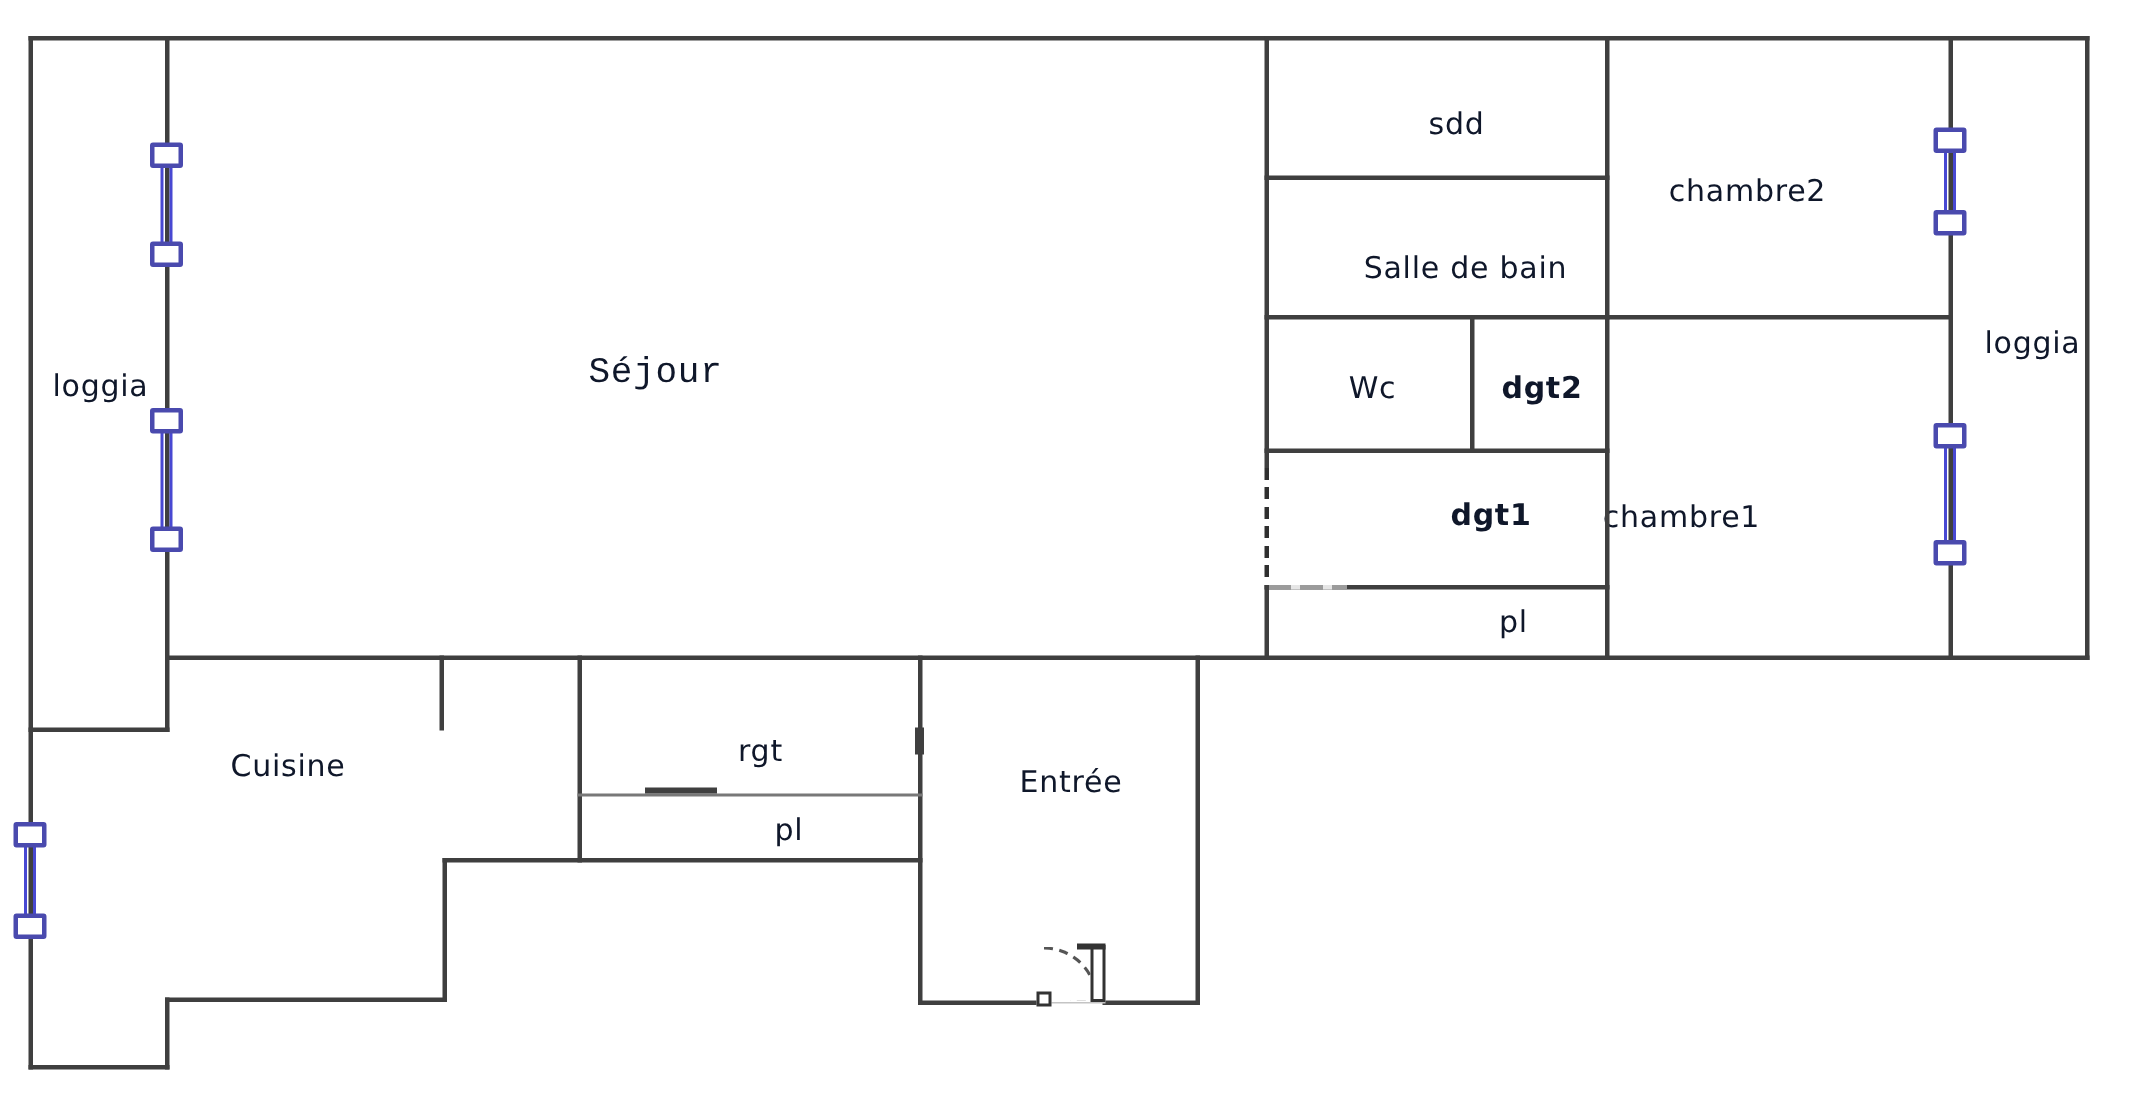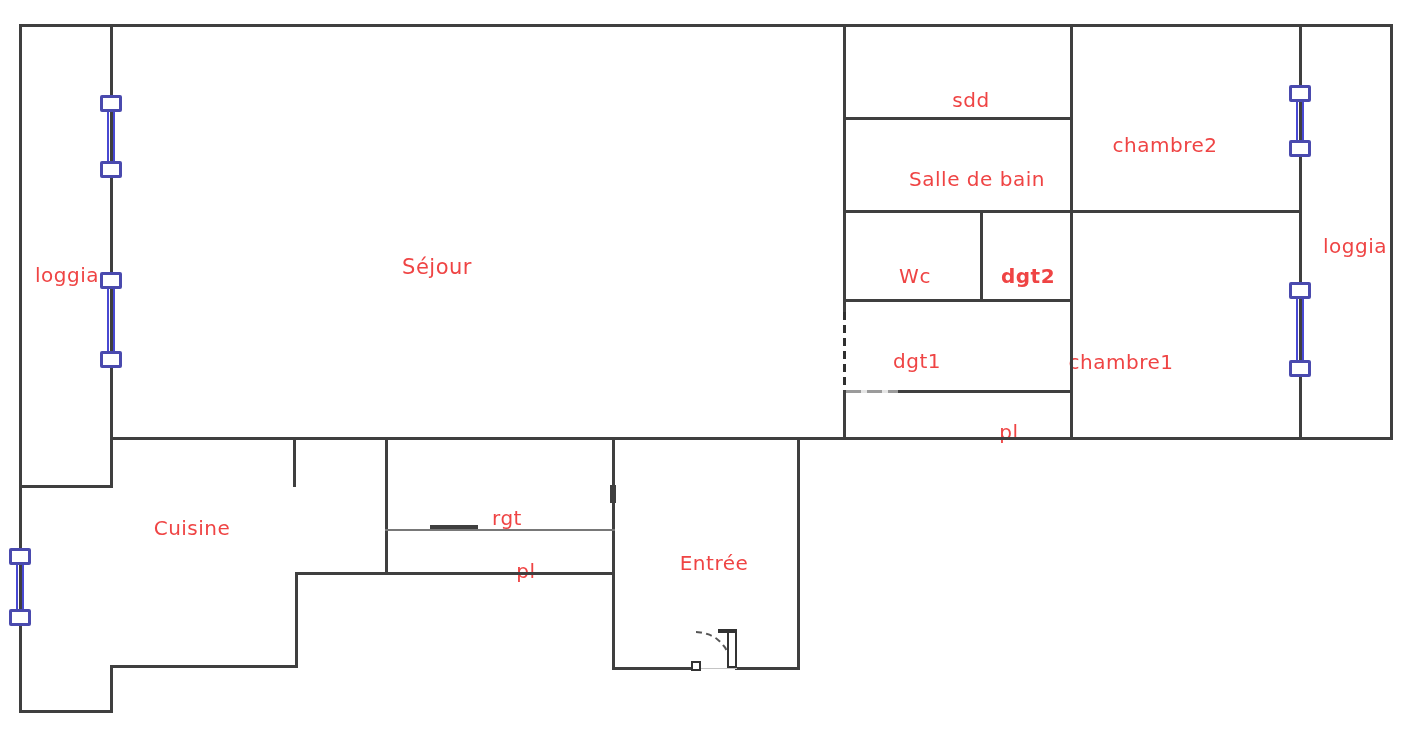--- a/index.html
+++ b/index.html
@@ -16,26 +16,25 @@
     background:repeating-linear-gradient(180deg,#2f2f2f 0 8px,transparent 8px 13px);
   }
   .wall.hdash{
     background:repeating-linear-gradient(90deg,#9b9b9b 0 15px,#e6e6e6 15px 21px);
   }
   .wall.faint{background:#c4c4c4;}
   .room-label{
     position:absolute;
     transform:translate(-50%,-50%);
     font-size:20px;
-    color:#ef4444;
+    color:#0f172a;
     white-space:nowrap;
     letter-spacing:0.5px;
-    margin-top:18px;
   }
-  .room-label.big{font-size:21px;}
+  .room-label.big{font-size:24px;font-family:Liberation Mono, monospace;}
   .window{position:absolute;width:22px;}
   .window .pane{
     position:absolute;left:0;width:22px;height:17px;
     border:3px solid #4a4aae;background:#ffffff;box-sizing:border-box;
     border-radius:2px;
   }
   .window .pane.top{top:0;}
   .window .pane.bot{bottom:0;}
   .window .bar{
     position:absolute;left:7px;top:15px;bottom:15px;width:8px;
@@ -60,26 +59,26 @@
 </head>
 <body>
 
 <div class="plan">
 
   <div class="room-label" style="left:67px;top:257px;">loggia</div>
   <div class="room-label big" style="left:437px;top:249px;">Séjour</div>
   <div class="room-label" style="left:192px;top:510px;">Cuisine</div>
   <div class="room-label" style="left:507px;top:500px;">rgt</div>
   <div class="room-label" style="left:526px;top:553px;">pl</div>
-  <div class="room-label" style="left:714px;top:545px;text-align:center;">Entrée</div>
+  <div class="room-label" style="left:714px;top:521px;text-align:center;">Entrée</div>
   <div class="room-label" style="left:971px;top:82px;">sdd</div>
-  <div class="room-label" style="left:977px;top:161px;">Salle de bain</div>
+  <div class="room-label" style="left:977px;top:178px;">Salle de bain</div>
   <div class="room-label" style="left:915px;top:258px;">Wc</div>
   <div class="room-label" style="left:1028px;top:258px;font-weight:bold;">dgt2</div>
-  <div class="room-label" style="left:917px;top:343px;">dgt1</div>
+  <div class="room-label" style="left:994px;top:343px;font-weight:bold;">dgt1</div>
   <div class="room-label" style="left:1009px;top:414px;">pl</div>
   <div class="room-label" style="left:1165px;top:127px;">chambre2</div>
   <div class="room-label" style="left:1121px;top:344px;">chambre1</div>
   <div class="room-label" style="left:1355px;top:228px;">loggia</div>
 
   <div id="geometry">
       <div class="wall" style="left: 19px; top: 24px; width: 1374px; height: 3px;"></div>
       <div class="wall" style="left: 19px; top: 24px; width: 3px; height: 689px;"></div>
       <div class="wall" style="left: 1390px; top: 24px; width: 3px; height: 416px;"></div>
       <div class="wall" style="left: 110px; top: 437px; width: 1283px; height: 3px;"></div>

